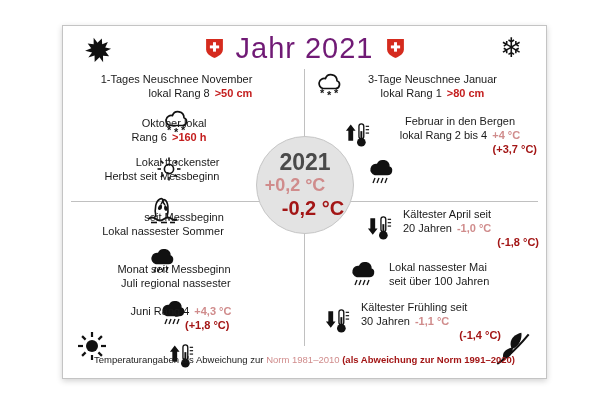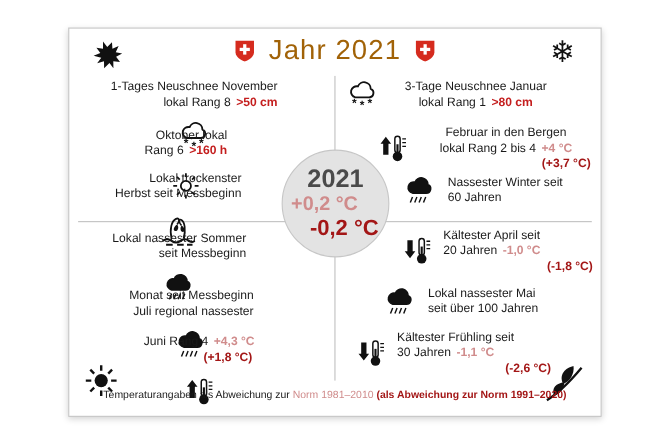--- a/index.html
+++ b/index.html
@@ -3,21 +3,21 @@
 <meta charset="utf-8">
 <style>
   html,body{margin:0;padding:0;background:#fff;}
   .canvas{position:relative;width:606px;height:402px;background:#fff;overflow:hidden;
           font-family:"Liberation Sans",sans-serif;color:#1a1a1a;}
   .card{position:absolute;left:62px;top:25px;width:483px;height:352px;background:#fff;
         border:1px solid #c4c4c4;box-shadow:0 2px 6px rgba(0,0,0,.18);}
   
   .title-row{position:absolute;left:0;top:6px;width:100%;display:flex;align-items:center;
              justify-content:center;gap:11px;}
-  .title{font-size:25px;color:#a16207;letter-spacing:1px;}
+  .title{font-size:29px;color:#701a75;letter-spacing:1px;}
   
   .vline{position:absolute;left:241px;top:43px;width:1px;height:277px;background:#c0c0c0;}
   .hline{position:absolute;left:8px;top:175px;width:467px;height:1px;background:#c0c0c0;}
   
   .circle{position:absolute;left:193px;top:110px;width:96px;height:96px;border-radius:50%;
           background:#e3e3e3;border:1px solid #c6c6c6;display:flex;flex-direction:column;
           justify-content:center;align-items:center;}
   .c-year{font-size:23px;font-weight:bold;color:#4a4a4a;line-height:24px;}
   .c-rose{font-size:18px;font-weight:bold;line-height:22px;margin-right:20px;}
   .c-dark{font-size:20px;font-weight:bold;line-height:24px;margin-left:16px;}
@@ -146,22 +146,22 @@
           <path d="M3 26 q4 -3 8 0 q4 3 8 0 q4 -3 8 0 q3 2 5 0" stroke="#111" stroke-width="1.8" fill="none"></path>
           <line x1="6" y1="29.5" x2="12" y2="29.5" stroke="#111" stroke-width="1.6"></line>
           <line x1="16" y1="29.5" x2="22" y2="29.5" stroke="#111" stroke-width="1.6"></line>
           <line x1="25" y1="29.5" x2="30" y2="29.5" stroke="#111" stroke-width="1.6"></line>
         </svg>
       </span>
     </div>
 
     <div class="item left" style="left:10px;top:184px;width:180px;">
       <div class="txt r">
+        <div><span>seit Messbeginn</span></div>
         <div><span>Lokal nassester Sommer</span></div>
-        <div><span>seit Messbeginn</span></div>
       </div>
       <span class="icon">
         <svg width="30" height="27" viewBox="0 0 30 27">
             <path d="M8 15.5 h12.5 a4 4 0 0 0 1.5 -7.7 A6 6 0 0 0 10.4 5.6 A4.5 4.5 0 0 0 8 15.5 Z" fill="#111" stroke="#111" stroke-width="1.5" stroke-linejoin="round"></path>
             <g stroke="#111" stroke-width="1.3">
               <line x1="8" y1="19" x2="6" y2="24"></line>
               <line x1="12" y1="19" x2="10" y2="24"></line>
               <line x1="16" y1="19" x2="14" y2="24"></line>
               <line x1="20" y1="19" x2="18" y2="24"></line>
             </g>
@@ -254,24 +254,20 @@
         <svg width="30" height="27" viewBox="0 0 30 27">
             <path d="M8 15.5 h12.5 a4 4 0 0 0 1.5 -7.7 A6 6 0 0 0 10.4 5.6 A4.5 4.5 0 0 0 8 15.5 Z" fill="#111" stroke="#111" stroke-width="1.5" stroke-linejoin="round"></path>
             <g stroke="#111" stroke-width="1.3">
               <line x1="8" y1="19" x2="6" y2="24"></line>
               <line x1="12" y1="19" x2="10" y2="24"></line>
               <line x1="16" y1="19" x2="14" y2="24"></line>
               <line x1="20" y1="19" x2="18" y2="24"></line>
             </g>
           </svg>
       </span>
-      <div class="txt" style="width:130px;">
-        <div><span>Nassester Winter seit</span></div>
-        <div><span>60 Jahren</span></div>
-      </div>
     </div>
 
     <div class="item" style="left:303px;top:181px;">
       <span class="icon">
         <svg width="27" height="28" viewBox="0 0 28 28">
           <path d="M7 21 L2 14.5 H4.5 V4 H9.5 V14.5 H12 Z" fill="#111"></path>
           <rect x="15.5" y="2.5" width="5" height="15.5" rx="2.5" fill="#fff" stroke="#111" stroke-width="1.4"></rect>
           <rect x="17" y="10" width="2" height="9" fill="#111"></rect>
           <circle cx="18" cy="21.5" r="4.5" fill="#111"></circle>
           <g stroke="#111" stroke-width="1.2">
@@ -316,21 +312,21 @@
           <g stroke="#111" stroke-width="1.2">
               <line x1="22.5" y1="5" x2="26" y2="5"></line>
               <line x1="22.5" y1="8.5" x2="26" y2="8.5"></line>
               <line x1="22.5" y1="12" x2="26" y2="12"></line>
             </g>
         </svg>
       </span>
       <div class="txt" style="width:142px;">
         <div><span>Kältester Frühling seit</span></div>
         <div><span>30 Jahren</span><span class="val rose">-1,1 °C</span></div>
-        <div class="sub"><span class="val dark">(-2,6 °C)</span></div>
+        <div class="sub"><span class="val dark">(-1,4 °C)</span></div>
       </div>
     </div>
 
     <div class="footer">
       <span>Temperaturangaben als Abweichung zur</span>
       <span class="rose">Norm 1981–2010</span>
       <span class="dark">(als Abweichung zur Norm 1991–2020)</span>
     </div>
 
   </div>

